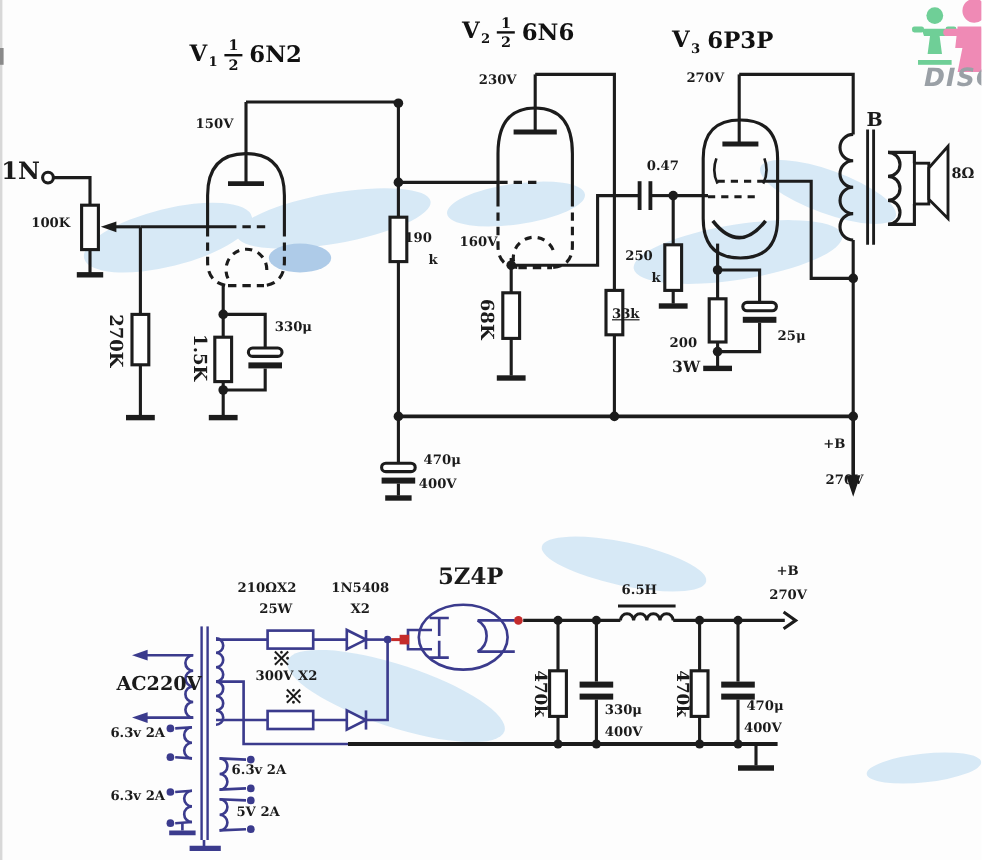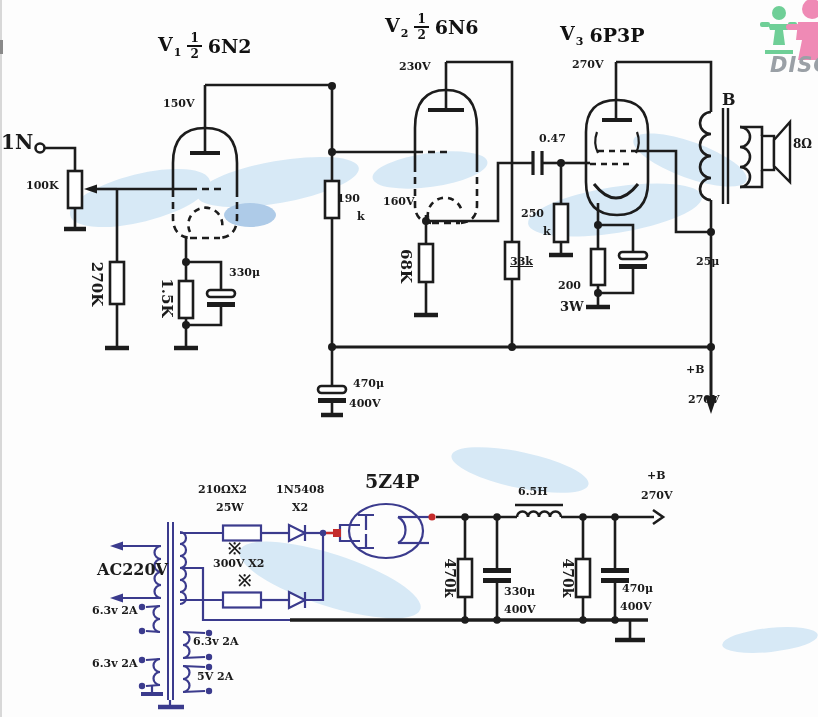--- a/index.html
+++ b/index.html
@@ -344,21 +344,21 @@
 <div class="lbl" style="left:521px;top:208px;">250</div>
 <div class="lbl" style="left:543px;top:226px;">k</div>
 
 <div class="tube-label" style="left:560px;top:22px;">
   <span><span>V</span><sub>3</sub></span>
   <span>6P3P</span>
 </div>
 <div class="lbl" style="left:572px;top:59px;">270V</div>
 <div class="lbl" style="left:558px;top:280px;">200</div>
 <div class="lbl" style="left:560px;top:300px;font-size:13px;">3W</div>
-<div class="lbl" style="left:648px;top:256px;margin-left:48px;">25μ</div>
+<div class="lbl" style="left:648px;top:274px;">25μ</div>
 
 <div class="lbl" style="left:353px;top:378px;">470μ</div>
 <div class="lbl" style="left:349px;top:398px;">400V</div>
 <div class="lbl" style="left:686px;top:364px;">+B</div>
 <div class="lbl" style="left:688px;top:394px;">270V</div>
 <div class="lbl" style="left:722px;top:92px;font-size:16px;">B</div>
 <div class="lbl" style="left:793px;top:138px;font-size:12px;">8Ω</div>
 
 <div class="lbl" style="left:97px;top:562px;font-size:16px;">AC220V</div>
 <div class="lbl" style="left:198px;top:484px;">210ΩX2</div>

